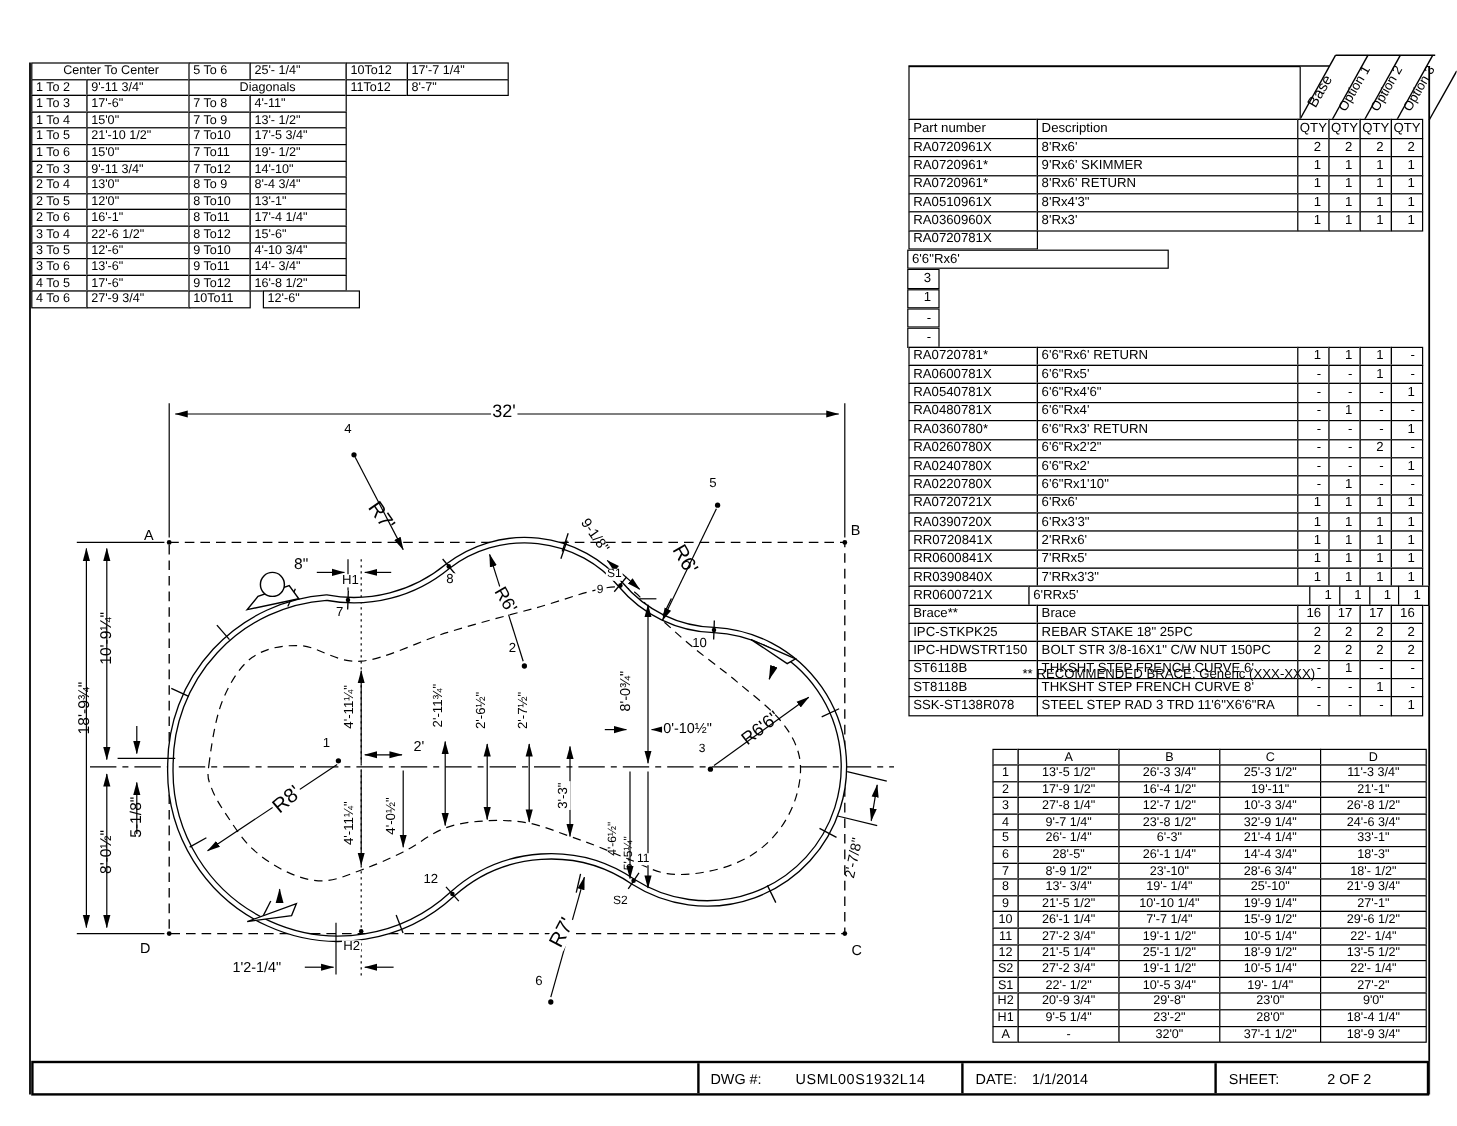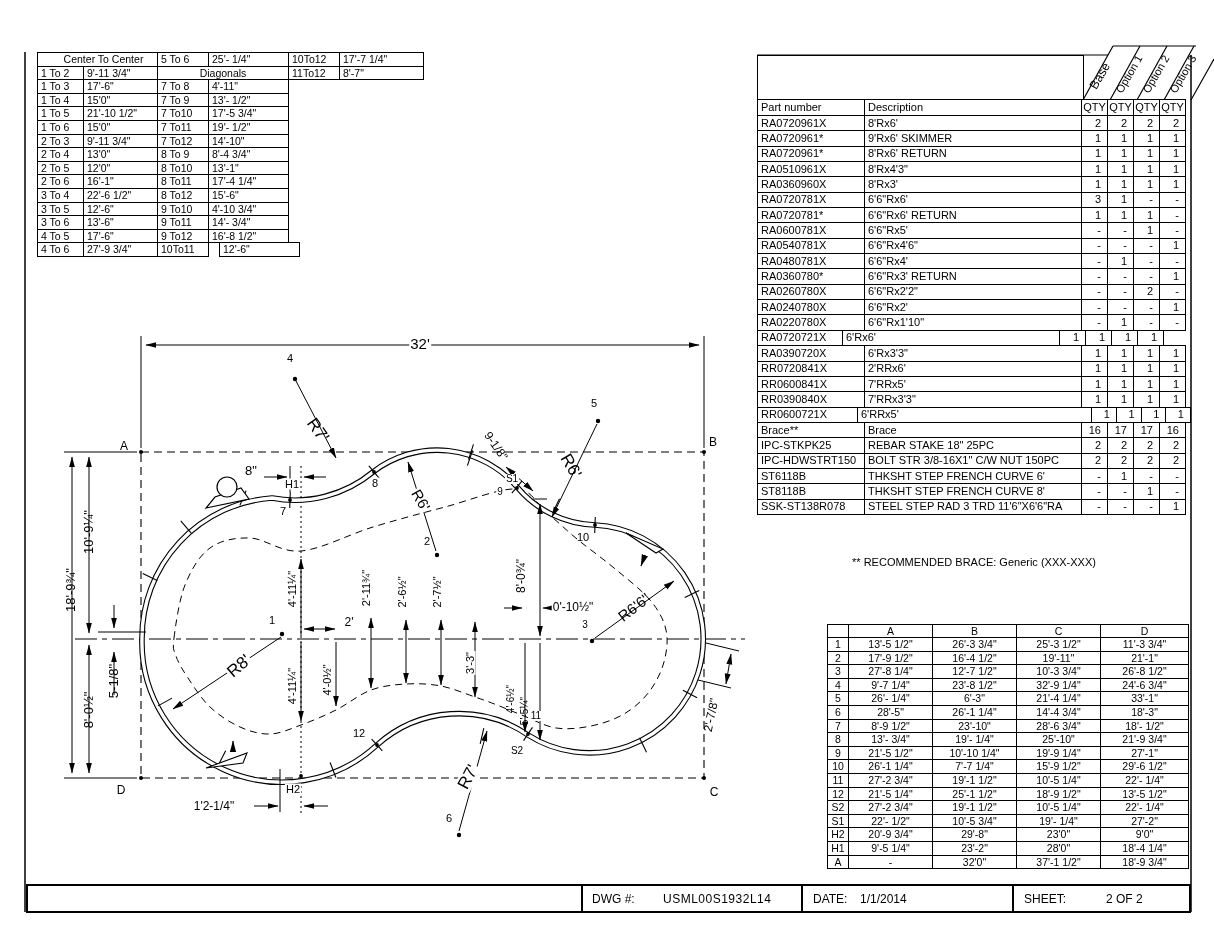--- a/index.html
+++ b/index.html
@@ -163,21 +163,21 @@
       <path d="M1083,100 L1113,46"></path>
       <path d="M1110,100 L1140,46"></path>
       <path d="M1137,100 L1167,46"></path>
       <path d="M1164,100 L1194,46"></path>
       <path d="M1191,100 L1214,59"></path>
       <path d="M1113,46 H1196"></path>
     </g>
   </svg>
 
   <div id="c2c" class="tbl" style="left:25px;top:52px;width:400px;height:219px;font-size:10.5px;">
-      <div style="position: absolute; left: 12px; top: 0px;">
+      <div style="position: absolute; left: 1px; top: 0px;">
         <div class="trow">
           <div class="tc center" style="width: 133px; height: 14.6px;">Center To Center</div>
         </div>
         <div class="trow" style="margin-top: -1px;">
           <div class="tc left" style="width: 47px; height: 14.6px;">1 To 2</div>
           <div class="tc left" style="width: 87px; height: 14.6px; margin-left: -1px;">9'-11 3/4"</div>
         </div>
         <div class="trow" style="margin-top: -1px;">
           <div class="tc left" style="width: 47px; height: 14.6px;">1 To 3</div>
           <div class="tc left" style="width: 87px; height: 14.6px; margin-left: -1px;">17'-6"</div>
@@ -349,21 +349,21 @@
         <div class="tc right" style="width: 27px; height: 16.35px; margin-left: -1px;">1</div>
       </div>
       <div class="trow" style="margin-top: -1px;">
         <div class="tc left" style="width: 108px; height: 16.35px;">RA0360960X</div>
         <div class="tc left" style="width: 218px; height: 16.35px; margin-left: -1px;">8'Rx3'</div>
         <div class="tc right" style="width: 27px; height: 16.35px; margin-left: -1px;">1</div>
         <div class="tc right" style="width: 27px; height: 16.35px; margin-left: -1px;">1</div>
         <div class="tc right" style="width: 27px; height: 16.35px; margin-left: -1px;">1</div>
         <div class="tc right" style="width: 27px; height: 16.35px; margin-left: -1px;">1</div>
       </div>
-      <div class="trow" style="margin-top: -1px;">
+      <div class="trow" style="margin-top: -1px; flex-direction: column;">
         <div class="tc left" style="width: 108px; height: 16.35px;">RA0720781X</div>
         <div class="tc left" style="width: 218px; height: 16.35px; margin-left: -1px;">6'6"Rx6'</div>
         <div class="tc right" style="width: 27px; height: 16.35px; margin-left: -1px;">3</div>
         <div class="tc right" style="width: 27px; height: 16.35px; margin-left: -1px;">1</div>
         <div class="tc right" style="width: 27px; height: 16.35px; margin-left: -1px;">-</div>
         <div class="tc right" style="width: 27px; height: 16.35px; margin-left: -1px;">-</div>
       </div>
       <div class="trow" style="margin-top: -1px;">
         <div class="tc left" style="width: 108px; height: 16.35px;">RA0720781*</div>
         <div class="tc left" style="width: 218px; height: 16.35px; margin-left: -1px;">6'6"Rx6' RETURN</div>
@@ -422,21 +422,21 @@
       </div>
       <div class="trow" style="margin-top: -1px;">
         <div class="tc left" style="width: 108px; height: 16.35px;">RA0220780X</div>
         <div class="tc left" style="width: 218px; height: 16.35px; margin-left: -1px;">6'6"Rx1'10"</div>
         <div class="tc right" style="width: 27px; height: 16.35px; margin-left: -1px;">-</div>
         <div class="tc right" style="width: 27px; height: 16.35px; margin-left: -1px;">1</div>
         <div class="tc right" style="width: 27px; height: 16.35px; margin-left: -1px;">-</div>
         <div class="tc right" style="width: 27px; height: 16.35px; margin-left: -1px;">-</div>
       </div>
       <div class="trow" style="margin-top: -1px;">
-        <div class="tc left" style="width: 86px; height: 16.35px;">RA0720721X</div>
+        <div class="tc left" style="width: 108px; height: 16.35px;">RA0720721X</div>
         <div class="tc left" style="width: 218px; height: 16.35px; margin-left: -1px;">6'Rx6'</div>
         <div class="tc right" style="width: 27px; height: 16.35px; margin-left: -1px;">1</div>
         <div class="tc right" style="width: 27px; height: 16.35px; margin-left: -1px;">1</div>
         <div class="tc right" style="width: 27px; height: 16.35px; margin-left: -1px;">1</div>
         <div class="tc right" style="width: 27px; height: 16.35px; margin-left: -1px;">1</div>
       </div>
       <div class="trow" style="margin-top: -1px;">
         <div class="tc left" style="width: 108px; height: 16.35px;">RA0390720X</div>
         <div class="tc left" style="width: 218px; height: 16.35px; margin-left: -1px;">6'Rx3'3"</div>
         <div class="tc right" style="width: 27px; height: 16.35px; margin-left: -1px;">1</div>

